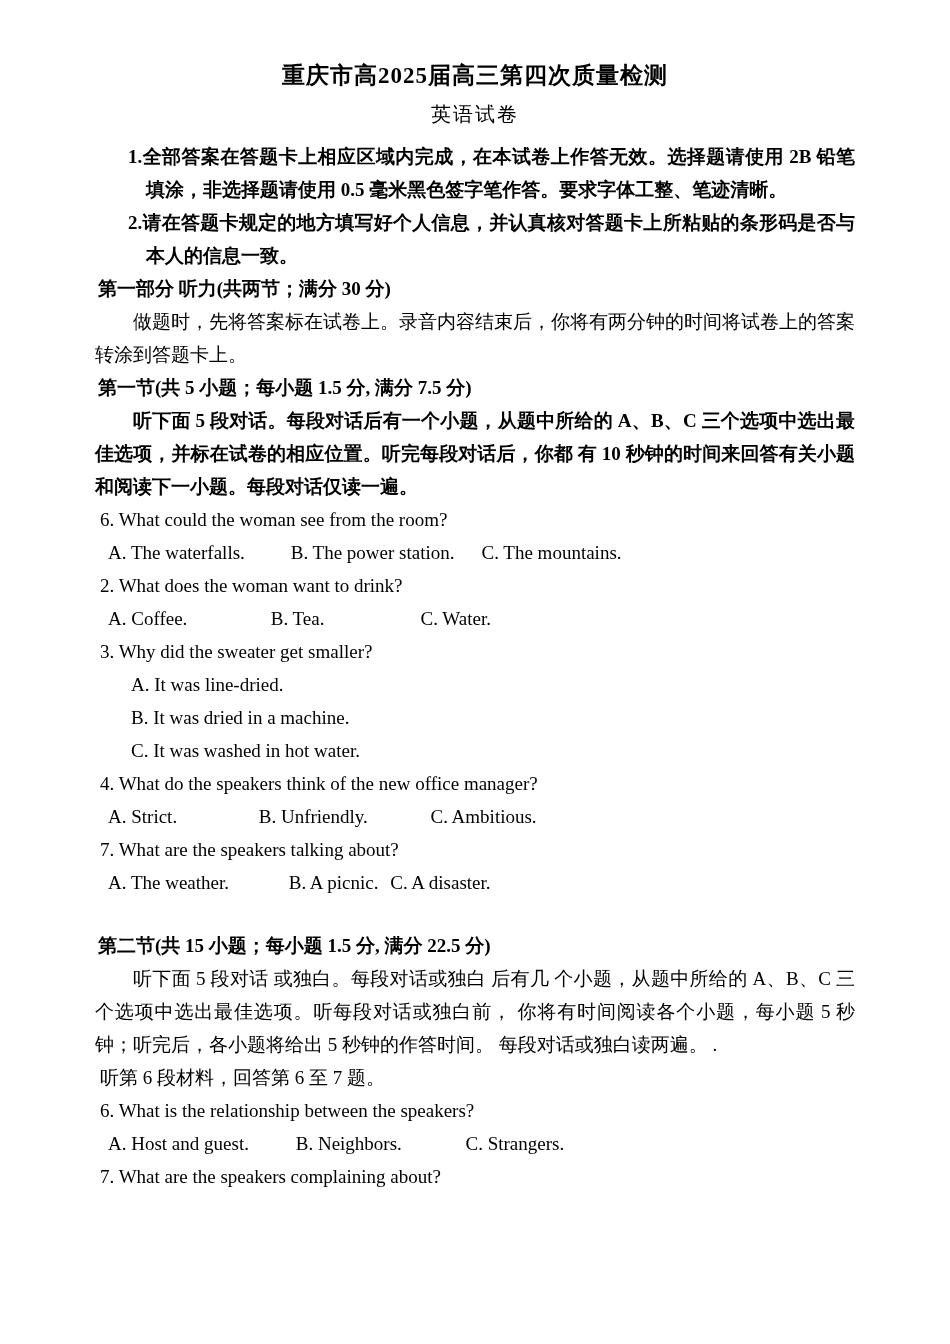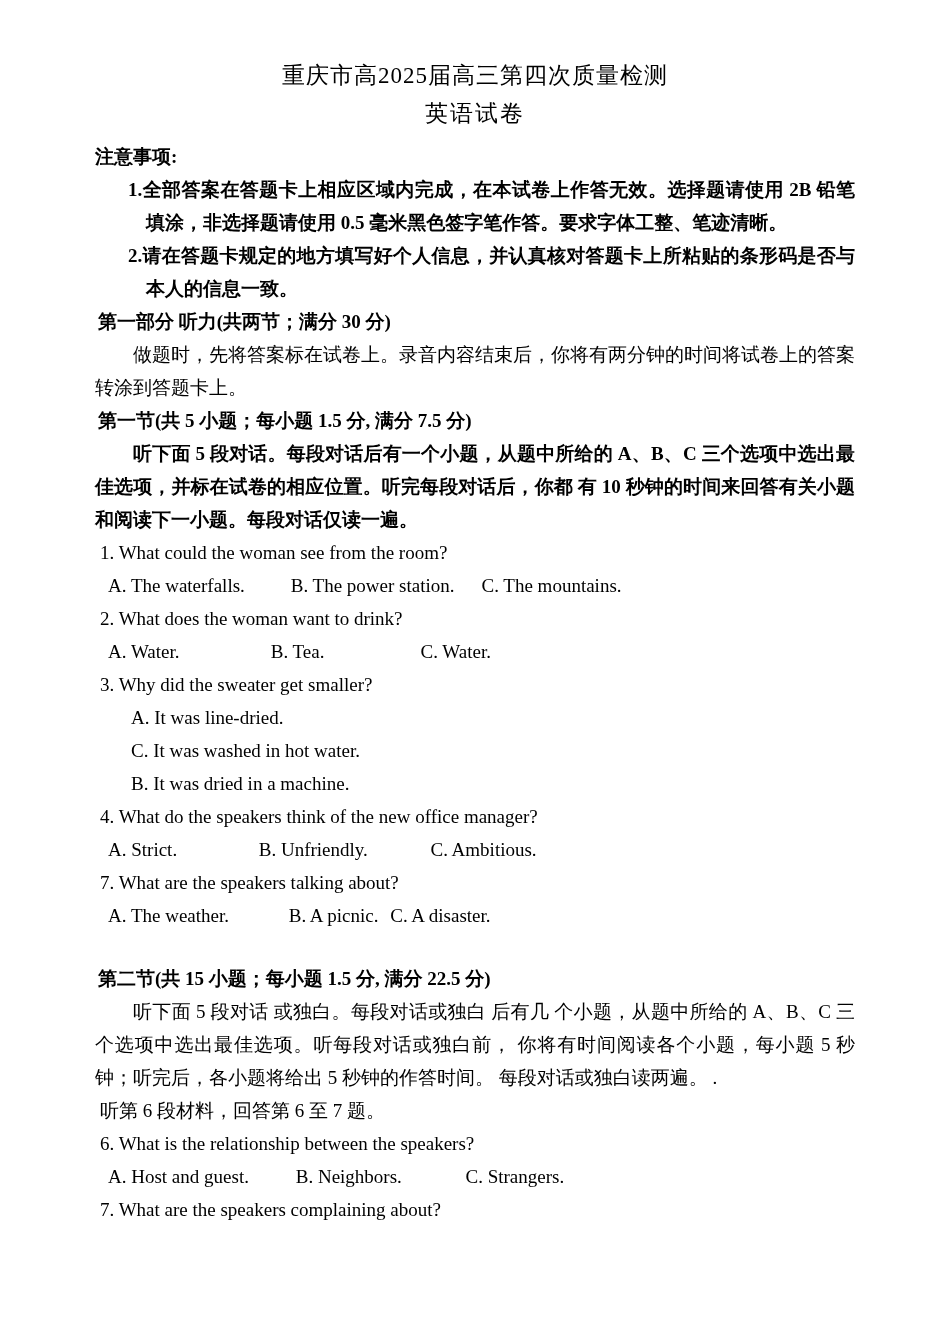--- a/index.html
+++ b/index.html
@@ -15,27 +15,27 @@
   }
   .page {
     width: 950px;
     height: 1344px;
     padding: 58px 95px 0 95px;
     background: #fff;
   }
   .title {
     text-align: center;
     font-size: 23px;
-    font-weight: normal;
+    font-weight: bold;
     line-height: 36px;
     letter-spacing: 1px;
   }
   .subtitle {
     text-align: center;
-    font-size: 23px;
+    font-size: 20px;
     font-weight: normal;
     line-height: 40px;
     letter-spacing: 2px;
     margin-bottom: 6px;
   }
   .bold { font-weight: bold; }
   .notice-heading {
     font-weight: bold;
   }
   .notice-item {
@@ -71,55 +71,54 @@
 </style>
 </head>
 <body>
 
 <div class="page">
 
   <div class="title">重庆市高2025届高三第四次质量检测</div>
   <div class="subtitle">英语试卷</div>
 
   <div class="notice">
-    <div class="notice-heading">注意事项:</div>
     <p class="notice-item">1.全部答案在答题卡上相应区域内完成，在本试卷上作答无效。选择题请使用 2B 铅笔填涂，非选择题请使用 0.5 毫米黑色签字笔作答。要求字体工整、笔迹清晰。</p>
     <p class="notice-item">2.请在答题卡规定的地方填写好个人信息，并认真核对答题卡上所粘贴的条形码是否与本人的信息一致。</p>
   </div>
 
   <div class="part">
     <div class="part-heading">第一部分 听力(共两节；满分 30 分)</div>
     <p class="para indent">做题时，先将答案标在试卷上。录音内容结束后，你将有两分钟的时间将试卷上的答案转涂到答题卡上。</p>
 
     <div class="section-heading">第一节(共 5 小题；每小题 1.5 分, 满分 7.5 分)</div>
     <p class="para indent bold">听下面 5 段对话。每段对话后有一个小题，从题中所给的 A、B、C 三个选项中选出最佳选项，并标在试卷的相应位置。听完每段对话后，你都 有 10 秒钟的时间来回答有关小题和阅读下一小题。每段对话仅读一遍。</p>
 
     <div class="question">
-      <p class="q-text">1. What could the woman see from the room?</p>
+      <p class="q-text">6. What could the woman see from the room?</p>
       <p class="opts q1">
         <span class="opt">A. The waterfalls.</span>
         <span class="opt">B. The power station.</span>
         <span class="opt">C. The mountains.</span>
       </p>
     </div>
 
     <div class="question">
       <p class="q-text">2. What does the woman want to drink?</p>
       <p class="opts q2">
-        <span class="opt">A. Water.</span>
+        <span class="opt">A. Coffee.</span>
         <span class="opt">B. Tea.</span>
         <span class="opt">C. Water.</span>
       </p>
     </div>
 
     <div class="question">
       <p class="q-text">3. Why did the sweater get smaller?</p>
       <p class="opt-line">A. It was line-dried.</p>
+      <p class="opt-line">B. It was dried in a machine.</p>
       <p class="opt-line">C. It was washed in hot water.</p>
-      <p class="opt-line">B. It was dried in a machine.</p>
     </div>
 
     <div class="question">
       <p class="q-text">4. What do the speakers think of the new office manager?</p>
       <p class="opts q4">
         <span class="opt">A. Strict.</span>
         <span class="opt">B. Unfriendly.</span>
         <span class="opt">C. Ambitious.</span>
       </p>
     </div>

